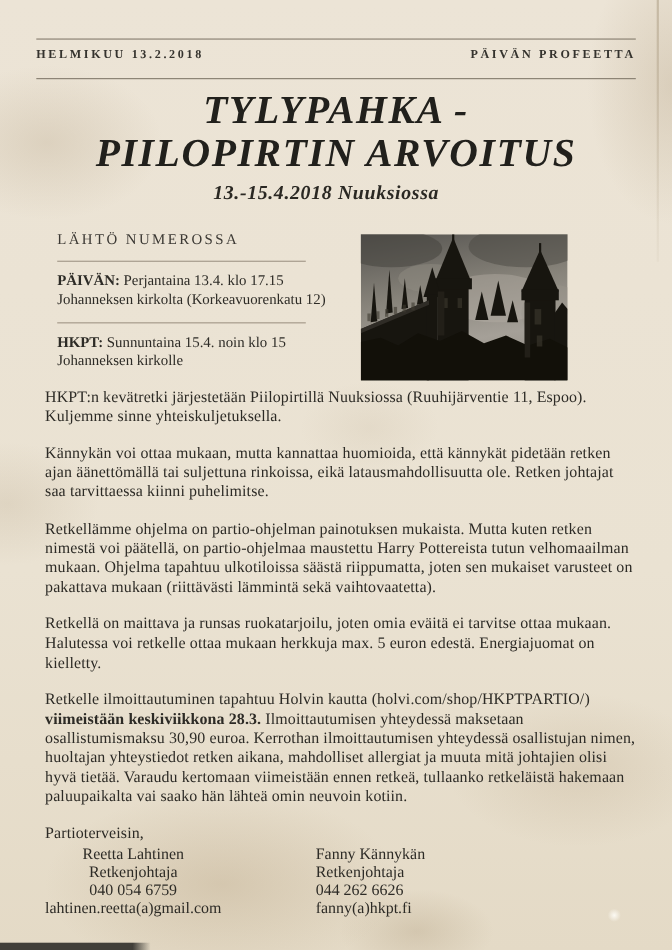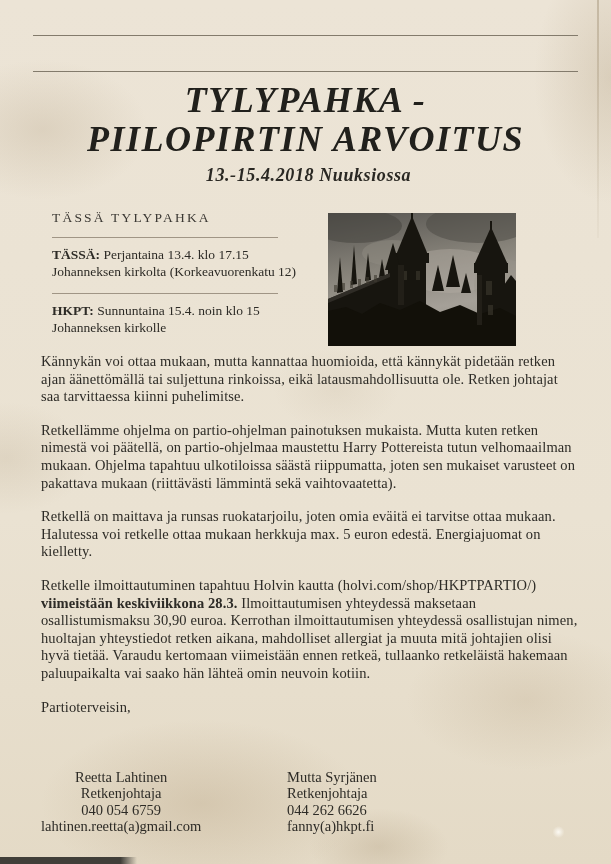--- a/index.html
+++ b/index.html
@@ -28,21 +28,21 @@
     display:flex;justify-content:space-between;align-items:center;
     font-size:11px;font-weight:bold;letter-spacing:2.4px;color:#35332e;
   }
   .title{
     position:absolute;left:0;top:81px;width:611px;text-align:center;
     font-size:36px;font-weight:bold;line-height:39px;letter-spacing:1.5px;
     color:#21201c;
     font-style:italic;
   }
   .subtitle{
-    position:absolute;left:12px;top:165px;width:593px;text-align:center;
+    position:absolute;left:0;top:165px;width:593px;text-align:center;
     font-size:18px;font-weight:bold;font-style:italic;letter-spacing:0.6px;
     color:#2a2823;
   }
   .info-box{position:absolute;left:52px;top:210px;width:250px;}
   .info-heading{font-size:13.5px;letter-spacing:2.2px;color:#3b3833;white-space:nowrap;}
   .info-divider{border:none;border-top:1.5px solid #a09585;width:226px;margin:11px 0 0 0;}
   .info-item{margin-top:9px;font-size:13.5px;line-height:16.5px;white-space:nowrap;}
   .info-item .lbl{font-weight:bold;}
   .photo{position:absolute;left:328px;top:213px;width:188px;height:133px;}
   .photo svg{display:block;width:188px;height:133px;}
@@ -68,35 +68,39 @@
     background:linear-gradient(180deg, rgba(146,128,98,0.38), rgba(146,128,98,0.05));
   }
 </style>
 </head>
 <body>
 
 <div class="page">
 
   <div class="rule" style="top:35px;"></div>
 
+  <div class="masthead">
+    <span>HELMIKUU 13.2.2018</span>
+    <span>PÄIVÄN PROFEETTA</span>
+  </div>
 
   <div class="rule" style="top:71px;"></div>
 
   <div class="title">
     <div>TYLYPAHKA -</div>
     <div>PIILOPIRTIN ARVOITUS</div>
   </div>
 
   <div class="subtitle">13.-15.4.2018 Nuuksiossa</div>
 
   <div class="info-box">
-    <div class="info-heading">TÄSSÄ TYLYPAHKA</div>
+    <div class="info-heading">LÄHTÖ NUMEROSSA</div>
     <hr class="info-divider">
     <div class="info-item">
-      <div><span class="lbl">TÄSSÄ:</span><span> Perjantaina 13.4. klo 17.15</span></div>
+      <div><span class="lbl">PÄIVÄN:</span><span> Perjantaina 13.4. klo 17.15</span></div>
       <div>Johanneksen kirkolta (Korkeavuorenkatu 12)</div>
     </div>
     <hr class="info-divider" style="margin-top:13px;">
     <div class="info-item">
       <div><span class="lbl">HKPT:</span><span> Sunnuntaina 15.4. noin klo 15</span></div>
       <div>Johanneksen kirkolle</div>
     </div>
   </div>
 
   <div class="photo">
@@ -149,36 +153,37 @@
         <rect x="160" y="92" width="5" height="10"></rect>
         <rect x="75" y="58" width="4" height="9"></rect>
         <rect x="88" y="58" width="4" height="9"></rect>
       </g>
       <rect x="70" y="52" width="6" height="40" fill="#221f18"></rect>
       <rect x="149" y="62" width="5" height="50" fill="#221f18"></rect>
     </svg>
   </div>
 
   <div class="content">
+    <p>HKPT:n kevätretki järjestetään Piilopirtillä Nuuksiossa (Ruuhijärventie 11, Espoo). Kuljemme sinne yhteiskuljetuksella.</p>
     <p>Kännykän voi ottaa mukaan, mutta kannattaa huomioida, että kännykät pidetään retken ajan äänettömällä tai suljettuna rinkoissa, eikä latausmahdollisuutta ole. Retken johtajat saa tarvittaessa kiinni puhelimitse.</p>
     <p>Retkellämme ohjelma on partio-ohjelman painotuksen mukaista. Mutta kuten retken nimestä voi päätellä, on partio-ohjelmaa maustettu Harry Pottereista tutun velhomaailman mukaan. Ohjelma tapahtuu ulkotiloissa säästä riippumatta, joten sen mukaiset varusteet on pakattava mukaan (riittävästi lämmintä sekä vaihtovaatetta).</p>
     <p>Retkellä on maittava ja runsas ruokatarjoilu, joten omia eväitä ei tarvitse ottaa mukaan. Halutessa voi retkelle ottaa mukaan herkkuja max. 5 euron edestä. Energiajuomat on kielletty.</p>
     <p><span>Retkelle ilmoittautuminen tapahtuu Holvin kautta (holvi.com/shop/HKPTPARTIO/) </span><strong>viimeistään keskiviikkona 28.3.</strong><span> Ilmoittautumisen yhteydessä maksetaan osallistumismaksu 30,90 euroa. Kerrothan ilmoittautumisen yhteydessä osallistujan nimen, huoltajan yhteystiedot retken aikana, mahdolliset allergiat ja muuta mitä johtajien olisi hyvä tietää. Varaudu kertomaan viimeistään ennen retkeä, tullaanko retkeläistä hakemaan paluupaikalta vai saako hän lähteä omin neuvoin kotiin.</span></p>
     <p class="closing">Partioterveisin,</p>
   </div>
 
   <div class="contacts">
     <div class="contact-col c1">
       <div>Reetta Lahtinen</div>
       <div>Retkenjohtaja</div>
       <div>040 054 6759</div>
       <div>lahtinen.reetta(a)gmail.com</div>
     </div>
     <div class="contact-col c2">
-      <div>Mutta Syrjänen</div>
+      <div>Fanny Kännykän</div>
       <div>Retkenjohtaja</div>
       <div>044 262 6626</div>
       <div>fanny(a)hkpt.fi</div>
     </div>
   </div>
 
   <div class="crease"></div>
   <div class="scan-bar"></div>
 
 </div>

